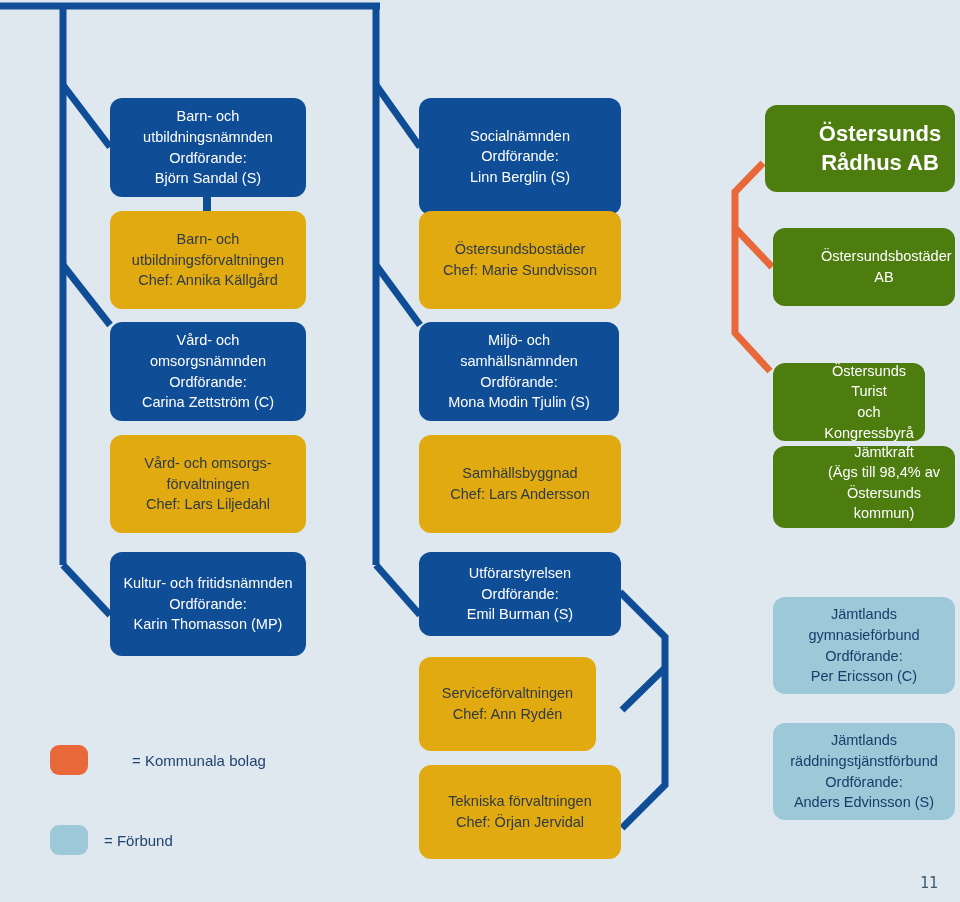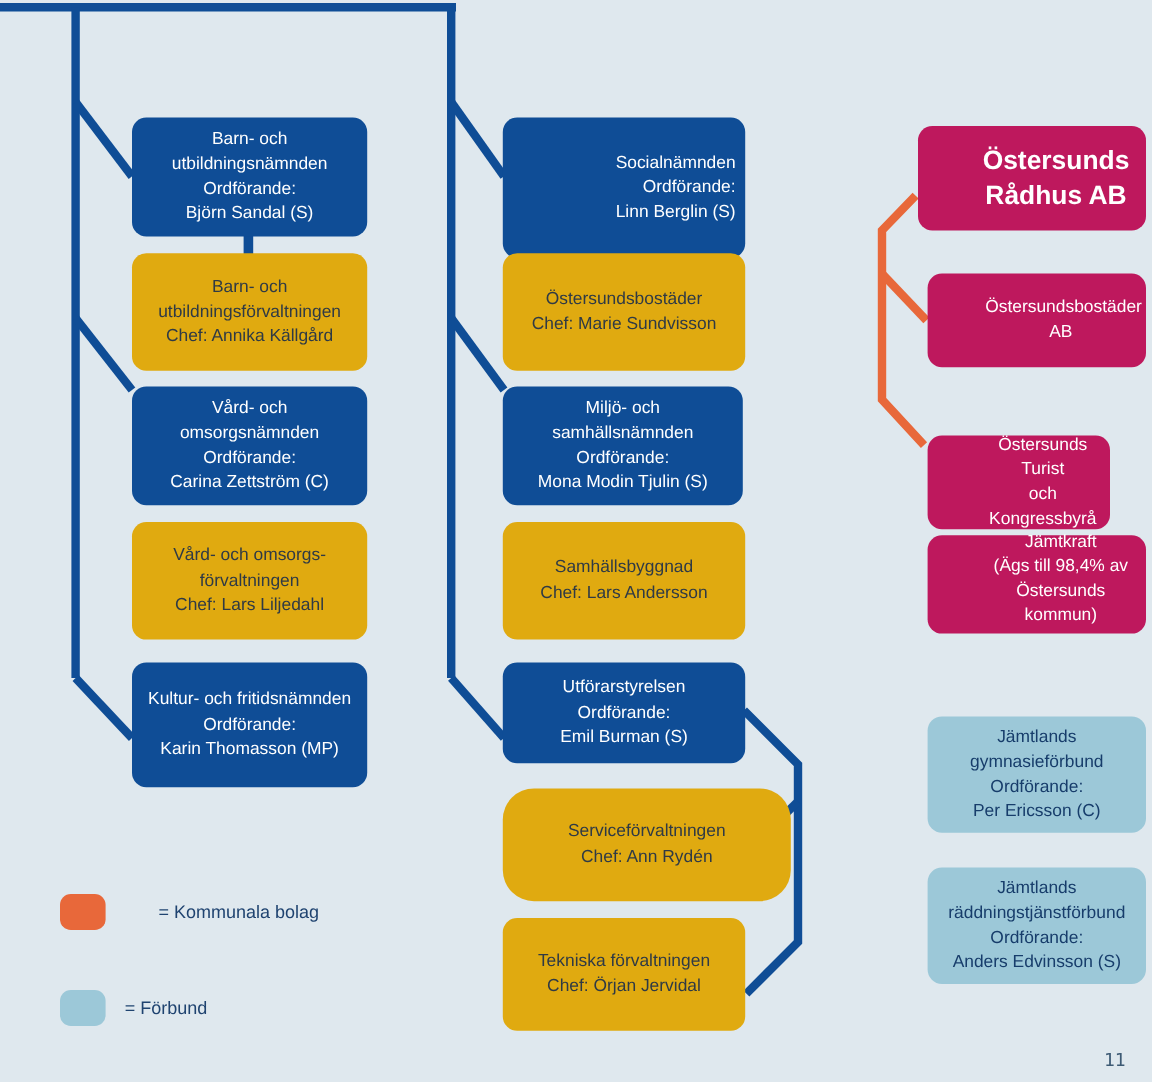--- a/index.html
+++ b/index.html
@@ -44,21 +44,21 @@
     background: #0f4d96;
     color: #ffffff;
   }
   .blue .ln { font-size: 14.5px; }
   .yellow {
     background: #e0aa10;
     color: #2f3a45;
   }
   .yellow .ln { font-size: 14.5px; }
   .orange {
-    background: #be185d;
+    background: #4d7c0f;
     color: #ffffff;
     padding-left: 48px;
   }
   .orange .ln { font-size: 14.5px; }
   .orange.headline .ln {
     font-size: 22px;
     font-weight: bold;
     line-height: 1.28;
   }
   .teal {
@@ -148,21 +148,21 @@
     <span class="ln">förvaltningen</span>
     <span class="ln">Chef: Lars Liljedahl</span>
   </div>
 
   <div class="node blue" style="left:110px; top:552px; width:196px; height:104px;">
     <span class="ln">Kultur- och fritidsnämnden</span>
     <span class="ln">Ordförande:</span>
     <span class="ln">Karin Thomasson (MP)</span>
   </div>
 
-  <div class="node blue" style="left:419px; top:98px; width:202px; height:117px;text-align:right;">
+  <div class="node blue" style="left:419px; top:98px; width:202px; height:117px;">
     <span class="ln">Socialnämnden</span>
     <span class="ln">Ordförande:</span>
     <span class="ln">Linn Berglin (S)</span>
   </div>
 
   <div class="node yellow" style="left:419px; top:211px; width:202px; height:98px;">
     <span class="ln">Östersundsbostäder</span>
     <span class="ln">Chef: Marie Sundvisson</span>
   </div>
 
@@ -177,21 +177,21 @@
     <span class="ln">Samhällsbyggnad</span>
     <span class="ln">Chef: Lars Andersson</span>
   </div>
 
   <div class="node blue" style="left:419px; top:552px; width:202px; height:84px;">
     <span class="ln">Utförarstyrelsen</span>
     <span class="ln">Ordförande:</span>
     <span class="ln">Emil Burman (S)</span>
   </div>
 
-  <div class="node yellow" style="left:419px; top:657px; width:240px; height:94px;border-radius:26px;">
+  <div class="node yellow" style="left:419px; top:657px; width:177px; height:94px;">
     <span class="ln">Serviceförvaltningen</span>
     <span class="ln">Chef: Ann Rydén</span>
   </div>
 
   <div class="node yellow" style="left:419px; top:765px; width:202px; height:94px;">
     <span class="ln">Tekniska förvaltningen</span>
     <span class="ln">Chef: Örjan Jervidal</span>
   </div>
 
   <div class="node orange headline" style="left:765px; top:105px; width:190px; height:87px;">

